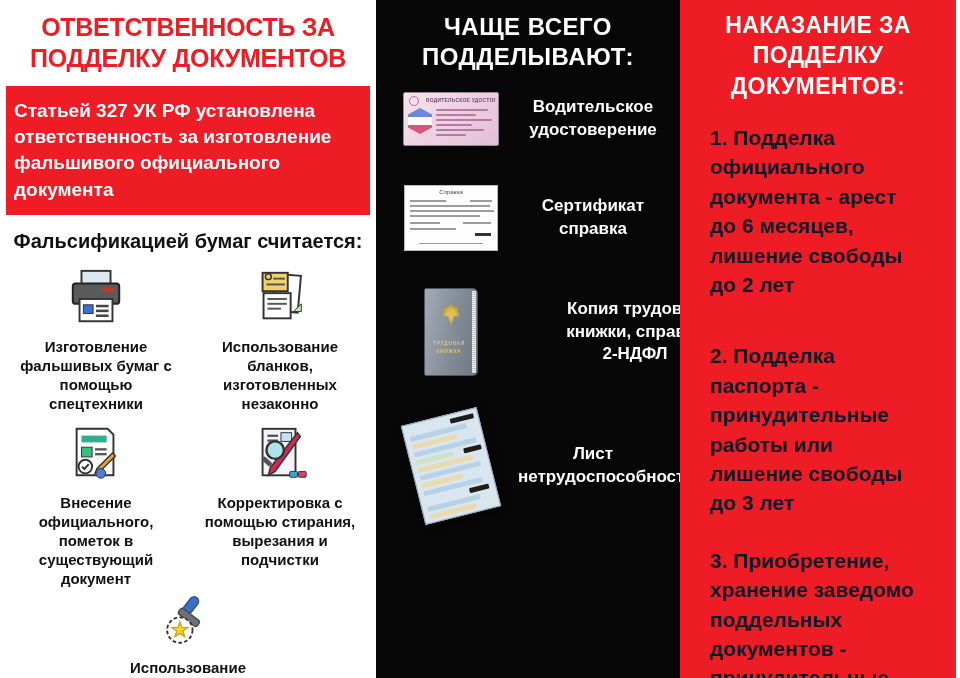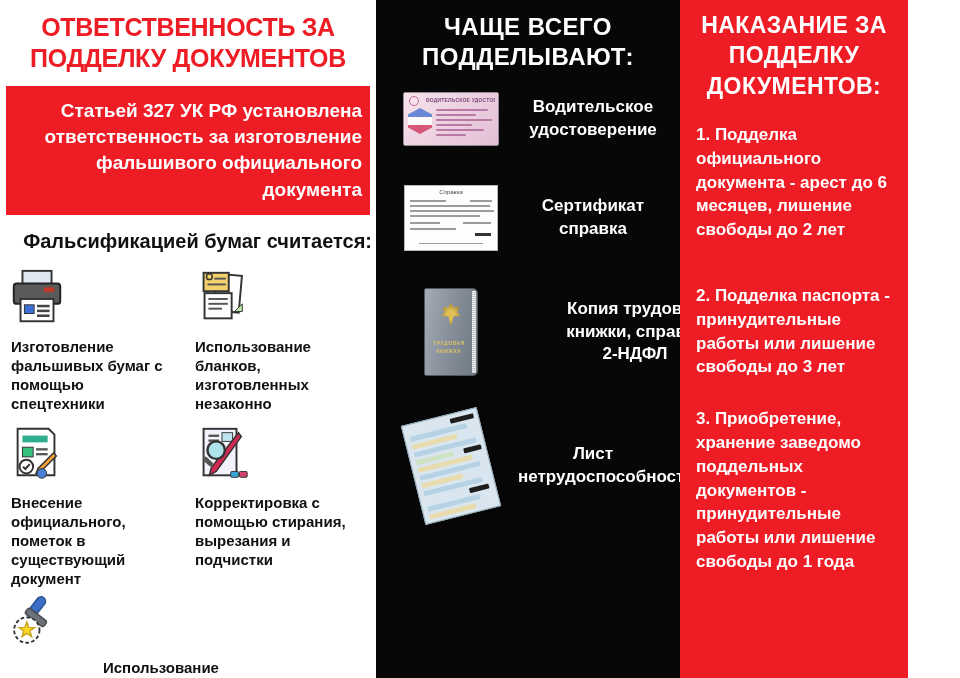--- a/index.html
+++ b/index.html
@@ -2,30 +2,30 @@
 <html><head>
 <meta charset="utf-8">
 <style>
   html,body{margin:0;padding:0;background:#222;}
   *{box-sizing:border-box;}
   .poster{position:relative;width:960px;height:678px;overflow:hidden;
           font-family:"Liberation Sans","DejaVu Sans",sans-serif;background:#fff;}
   .col{position:absolute;top:0;bottom:0;}
   .col-left{left:0;width:376px;background:#ffffff;}
   .col-mid{left:376px;width:304px;background:#070707;}
-  .col-right{left:680px;width:228px;background:#ee1c24;}
+  .col-right{left:680px;width:276px;background:#ee1c24;}
 
   
   .left-title{margin:0;padding:12px 6px 0;text-align:center;color:#ee1c24;
               font-size:25px;font-weight:800;line-height:1.22;letter-spacing:-0.3px;}
   .law-box{margin:13px 6px 0;background:#ee1c24;padding:12px 8px;}
-  .law-box p{margin:0;color:#fff;text-align:right;font-size:19px;font-weight:700;line-height:1.38;}
-  .left-subtitle{margin:15px 4px 0;text-align:right;color:#111;font-size:20px;font-weight:800;}
+  .law-box p{margin:0;color:#fff;text-align:left;font-size:19px;font-weight:700;line-height:1.38;}
+  .left-subtitle{margin:15px 4px 0;text-align:center;color:#111;font-size:20px;font-weight:800;}
   .icon-grid{display:flex;flex-wrap:wrap;padding:8px 4px 0;}
-  .cell{width:50%;text-align:left;padding:6px 2px 4px;}
+  .cell{width:50%;text-align:center;padding:6px 2px 4px;}
   .cell.wide{width:100%;padding-top:0;}
   .cell .icon{display:inline-block;height:62px;}
   .cell.wide .icon{height:58px;}
   .cap{margin:4px auto 0;max-width:170px;color:#111;font-size:15px;font-weight:700;line-height:1.27;}
 
   
   .mid-title{margin:0;padding:12px 6px 0;text-align:center;color:#fff;
              font-size:24px;font-weight:800;line-height:1.25;letter-spacing:.5px;}
   .mrow{position:absolute;left:14px;right:8px;display:flex;align-items:center;}
   .mrow .thumb-wrap{width:122px;flex:none;display:flex;justify-content:center;align-items:center;}
@@ -73,21 +73,21 @@
   .vax-strong{background:#444;height:2.5px;}
   .vax-redact{background:#9a9a9a;height:4px;}
   .vax-qr{position:absolute;left:5px;top:28px;width:27px;height:27px;
           background:repeating-linear-gradient(0deg,#151515 0 2px,transparent 2px 4px),
                      repeating-linear-gradient(90deg,#151515 0 2px,#fff 2px 4px);}
 
   
   .right-inner{padding:10px 14px 0;}
   .right-title{margin:0;text-align:center;color:#fff;font-size:23px;font-weight:800;
                line-height:1.32;letter-spacing:.4px;}
-  .law{margin:2px;color:#ffffff;font-size:17px;font-weight:700;line-height:1.4;}
+  .law{margin:16px;color:#0f172a;font-size:21px;font-weight:700;line-height:1.4;}
   .p1{margin-top:22px;} .p2{margin-top:42px;} .p3{margin-top:28px;}
 </style>
 </head>
 <body>
 
 <div class="poster">
 
   <section class="col col-left">
     <h1 class="left-title">ОТВЕТСТВЕННОСТЬ ЗА ПОДДЕЛКУ ДОКУМЕНТОВ</h1>
 

